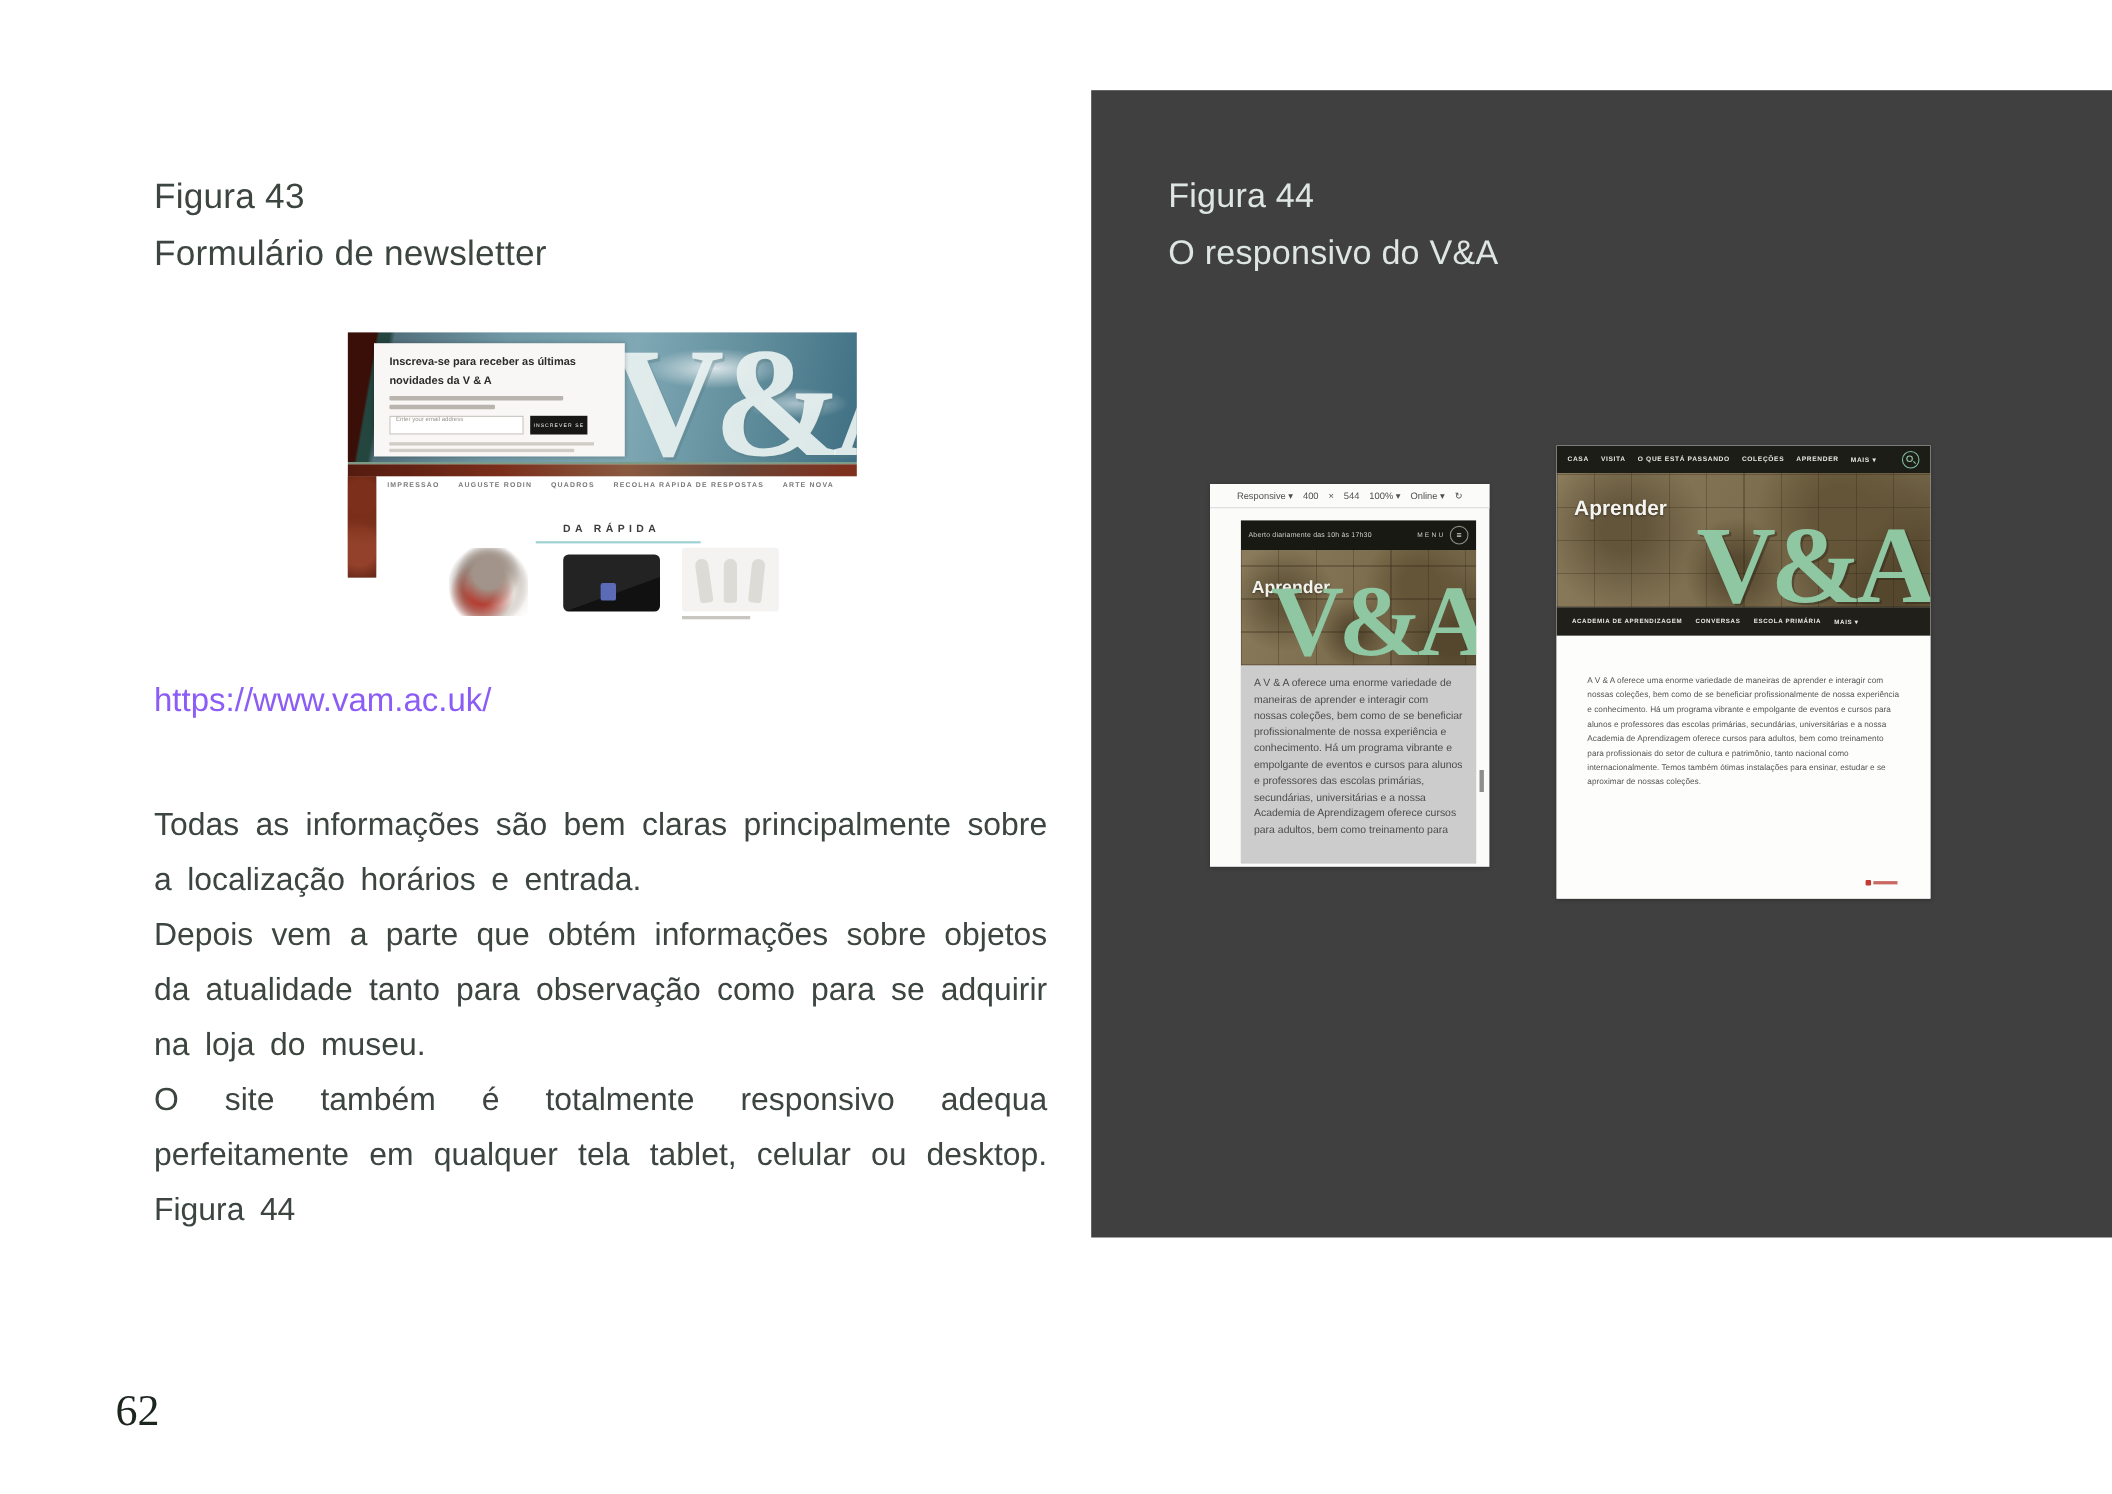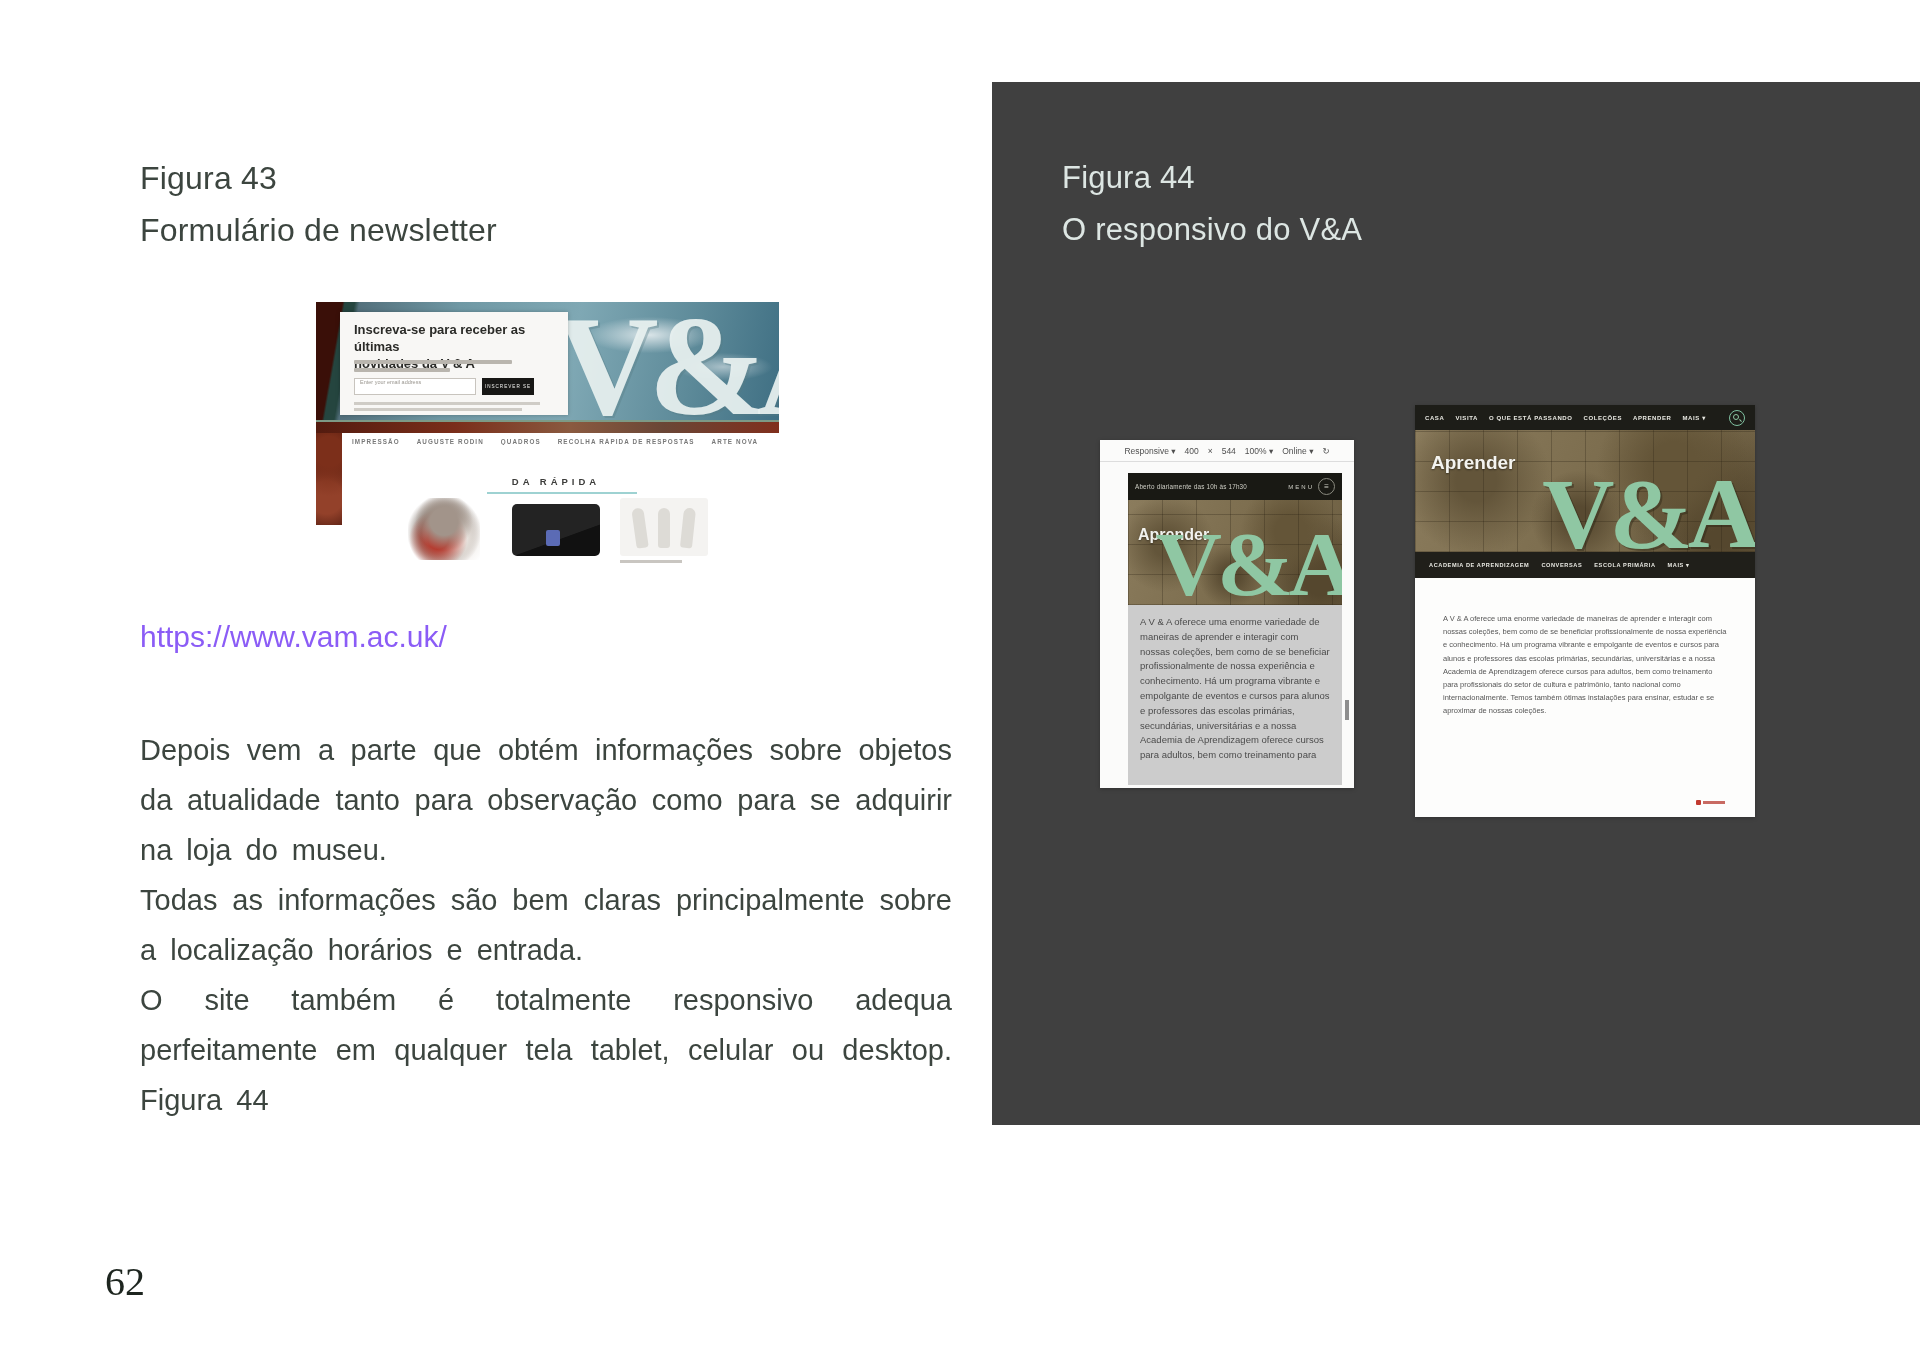--- a/index.html
+++ b/index.html
@@ -17,21 +17,21 @@
   .nl-fig{position:absolute;left:316px;top:302px;width:463px;height:264px;background:#fff;overflow:hidden;}
   .nl-hero{position:absolute;left:0;top:0;width:463px;height:118px;overflow:hidden;
     background:
       radial-gradient(ellipse 90px 26px at 72% 28%,rgba(255,255,255,.75),rgba(255,255,255,0) 70%),
       radial-gradient(ellipse 70px 20px at 88% 55%,rgba(255,255,255,.5),rgba(255,255,255,0) 70%),
       linear-gradient(100deg,#3a0f08 0 5.5%,#25453f 6% 8%,#53707c 9%,#6f98a4 30%,#7fa8b4 55%,#5d8a99 80%,#3f6f83 100%);}
   .nl-ghost{position:absolute;left:240px;top:-18px;font-family:"Liberation Serif",serif;font-weight:700;
     font-size:142px;letter-spacing:-10px;color:rgba(232,241,240,.93);text-shadow:2px 2px 0 rgba(86,124,132,.35);}
   .nl-panel{position:absolute;left:24px;top:10px;width:228px;height:103px;background:#f8f7f5;
             box-shadow:0 0 4px rgba(0,0,0,.25);padding:9px 0 0 14px;box-sizing:border-box;}
-  .nl-title{font-size:13px;line-height:17px;font-weight:700;color:#2b2b28;margin:0;}
+  .nl-title{font-size:10px;line-height:17px;font-weight:700;color:#2b2b28;margin:0;}
   .blur-bar{background:#b9b5ae;height:4px;border-radius:1px;}
   .nl-sub1{position:absolute;left:14px;top:48px;width:158px;}
   .nl-sub2{position:absolute;left:14px;top:56px;width:96px;}
   .nl-input{position:absolute;left:14px;top:66px;width:122px;height:17px;background:#fff;
             border:1px solid #c8c4be;font-size:5.5px;color:#9a968f;box-sizing:border-box;padding-left:5px;}
   .nl-btn{position:absolute;left:142px;top:66px;width:52px;height:17px;background:#171715;color:#f2f2ef;
           font-size:4.6px;letter-spacing:1px;display:flex;align-items:center;justify-content:center;border:0;}
   .nl-fine1{position:absolute;left:14px;top:90px;width:186px;height:3px;background:#cfccc6;}
   .nl-fine2{position:absolute;left:14px;top:96px;width:168px;height:3px;background:#cfccc6;}
   .nl-band{position:absolute;left:0;top:118px;width:463px;height:13px;border-top:2px solid #7d9a86;
@@ -165,22 +165,22 @@
       <i></i>
       <i></i>
       <i></i>
     </div>
   <div class="prod-cap"></div>
 </div>
 
 <div class="url-line">https://www.vam.ac.uk/</div>
 
 <div class="paras">
+  <p>Todas as informações são bem claras principalmente sobre a localização horários e entrada.</p>
   <p>Depois vem a parte que obtém informações sobre objetos da atualidade tanto para observação como para se adquirir na loja do museu.</p>
-  <p>Todas as informações são bem claras principalmente sobre a localização horários e entrada.</p>
   <p>O site também é totalmente responsivo adequa perfeitamente em qualquer tela tablet, celular ou desktop. Figura 44</p>
 </div>
 
 <div class="page-num">62</div>
 
 <div class="teal">
 
   <div class="teal-head">
     <div>Figura 44</div>
     <div>O responsivo do V&amp;A</div>

